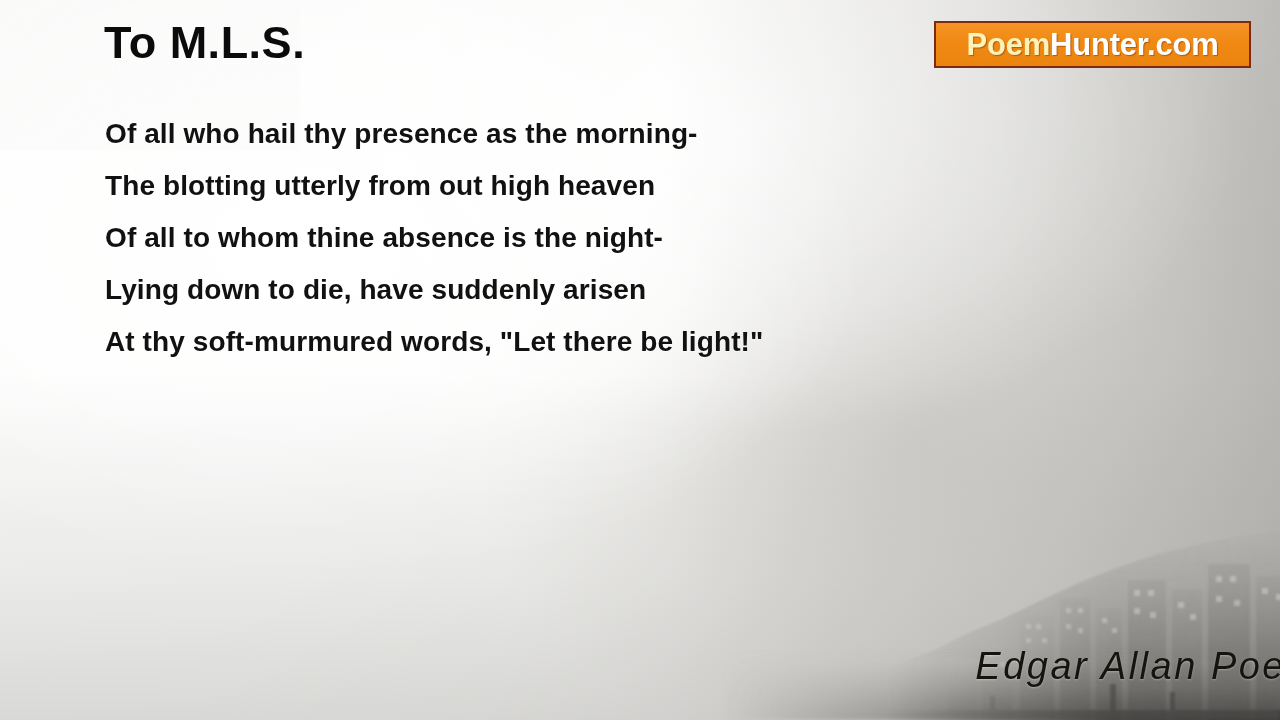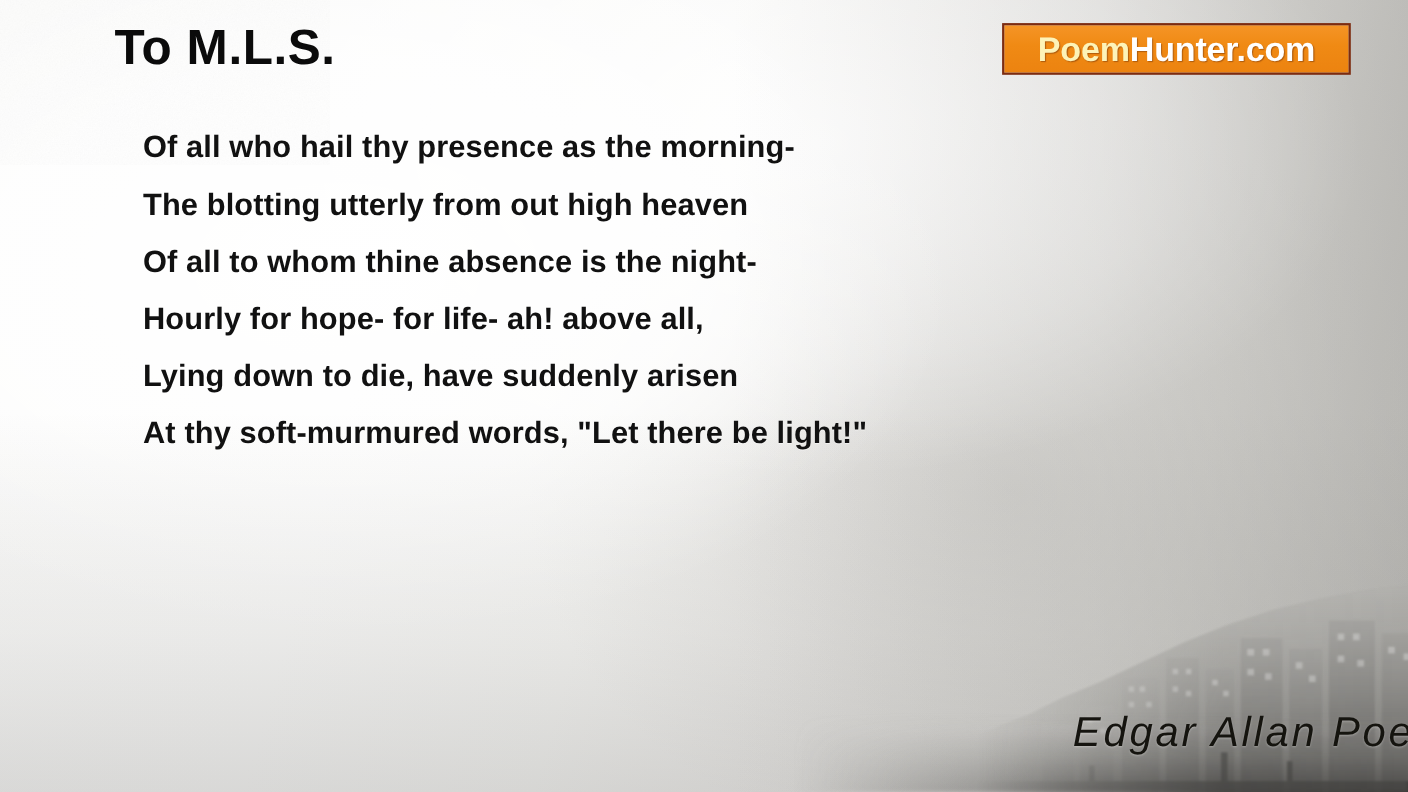--- a/index.html
+++ b/index.html
@@ -99,37 +99,36 @@
     white-space: nowrap;
     text-shadow: 0 1px 0 rgba(255,255,255,0.5);
   }
 
   
   .poem-body {
     position: absolute;
     left: 105px;
     top: 108px;
     width: 820px;
-    margin-left: 25px;
   }
   .poem-line {
     font-size: 28px;
     font-weight: bold;
     color: #111111;
     line-height: 52px;
     height: 52px;
     white-space: nowrap;
     letter-spacing: 0.1px;
     text-shadow: 0 1px 0 rgba(255,255,255,0.45);
   }
 
   
   .logo-badge {
     position: absolute;
-    left: 911px;
+    left: 934px;
     top: 21px;
     width: 317px;
     height: 47px;
     box-sizing: border-box;
     border: 2px solid #7c2b10;
     background: linear-gradient(to bottom, #f59426 0%, #f08a14 42%, #ec8310 100%);
     display: flex;
     align-items: center;
     justify-content: center;
     overflow: hidden;
@@ -243,21 +242,20 @@
     </filter>
     <rect width="100%" height="100%" filter="url(#noise)"></rect>
   </svg>
 
   <div class="poem-title">To M.L.S.</div>
 
   <div class="poem-body">
     <div class="poem-line">Of all who hail thy presence as the morning-</div>
     <div class="poem-line">The blotting utterly from out high heaven</div>
     <div class="poem-line">Of all to whom thine absence is the night-</div>
-    <div class="poem-line">Hourly for hope- for life- ah! above all,</div>
     <div class="poem-line">Lying down to die, have suddenly arisen</div>
     <div class="poem-line">At thy soft-murmured words, "Let there be light!"</div>
   </div>
 
   <div class="logo-badge">
     <span class="logo-text"><span class="logo-poem">Poem</span><span class="logo-hunter">Hunter.com</span></span>
   </div>
 
   <div class="author-credit">Edgar Allan Poe</div>
 

